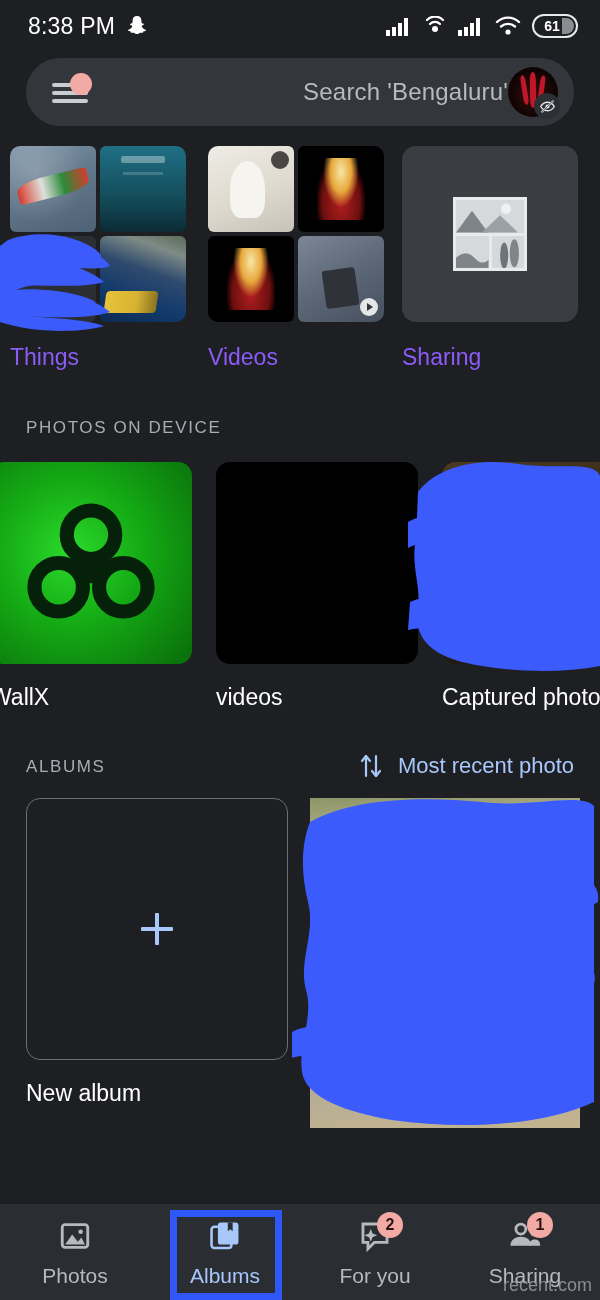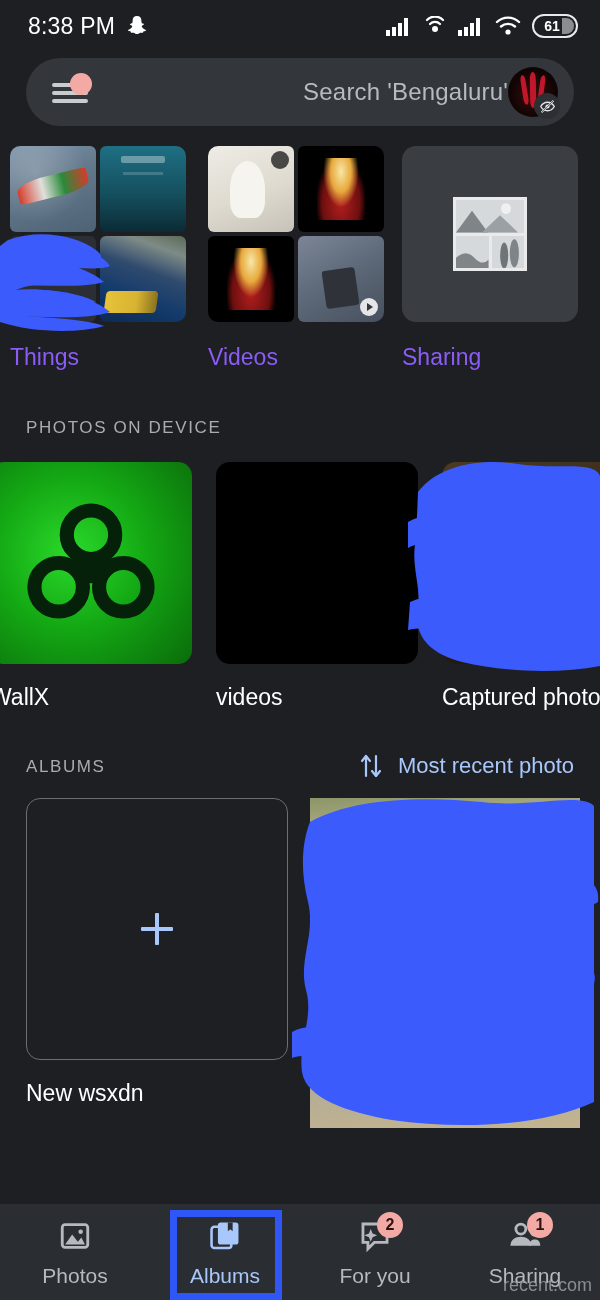--- a/index.html
+++ b/index.html
@@ -385,21 +385,21 @@
       </g>
     </svg>
     <span>Most recent photo</span>
   </div>
 
   <div class="albums-row">
     <div style="position:absolute;left:26px;top:0;">
       <div class="new-album-tile">
         <div class="plus"></div>
       </div>
-      <div class="album-label">New wsxdn</div>
+      <div class="album-label">New album</div>
     </div>
     <div style="position:absolute;left:310px;top:0;">
       <div class="album-photo-tile"></div>
     </div>
   </div>
 
   <svg class="scribble" style="left:0;top:222px;" width="205" height="115" viewBox="0 0 205 115">
     <g fill="#3b5bfd">
       <path d="M8 18 C40 6, 78 14, 96 28 C112 40, 86 44, 70 40 C52 36, 30 40, 20 52
                C40 44, 72 46, 92 56 C72 62, 40 58, 16 68 C44 66, 78 70, 96 80

